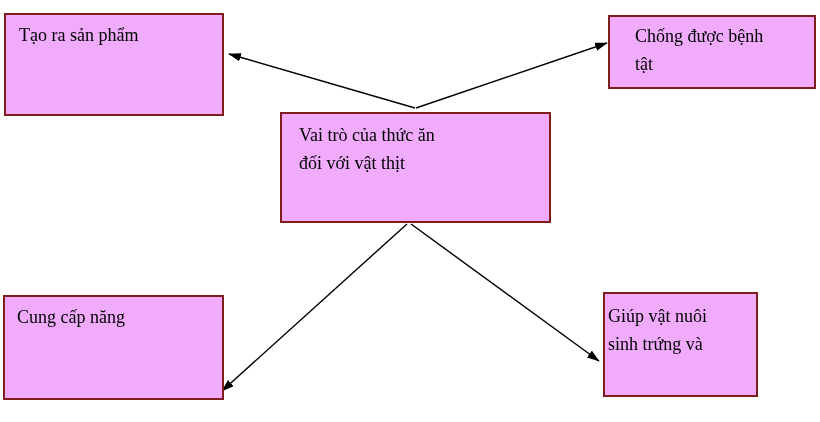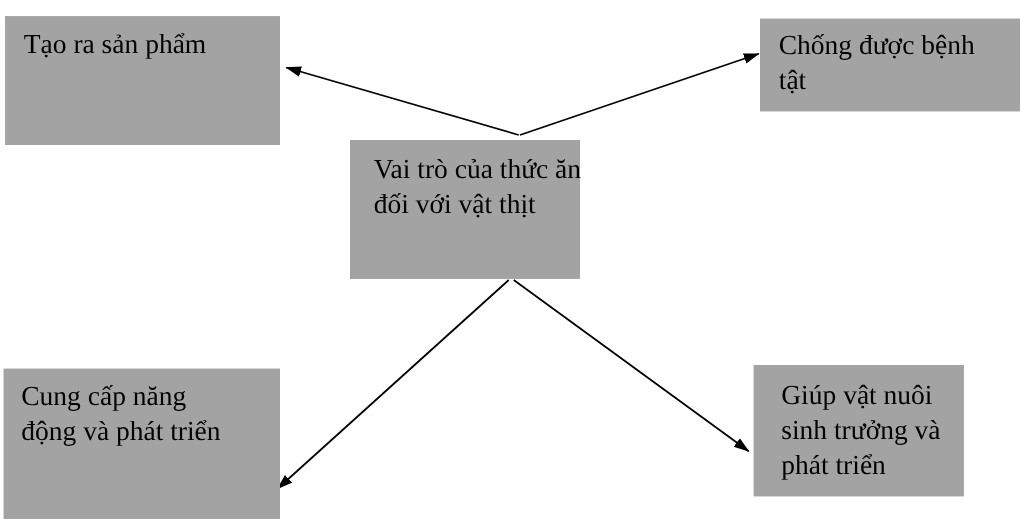--- a/index.html
+++ b/index.html
@@ -19,34 +19,34 @@
   .arrows {
     position: absolute;
     left: 0;
     top: 0;
     width: 820px;
     height: 422px;
     pointer-events: none;
   }
   .node {
     position: absolute;
-    border: 2px solid #a3a3a3;
-    background: #a3a3a3;
+    border: 2px solid #7f1d1d;
+    background: #f0abfc;
     box-sizing: border-box;
-    font-size: 22px;
+    font-size: 18px;
     line-height: 28px;
   }
   .node .tline {
     white-space: nowrap;
   }
   .node-top-left    { left: 4px;   top: 13px;  width: 220px; height: 103px; padding: 6px 6px 0 13px; }
-  .node-top-right   { left: 608px; top: 15px;  width: 208px; height: 74px;  padding: 5px 6px 0 13px; }
-  .node-center      { left: 280px; top: 112px; width: 184px; height: 111px; padding: 7px 22px 0 17px; }
-  .node-bottom-left { left: 3px;   top: 295px; width: 221px; height: 120px; padding: 6px 6px 0 12px; }
-  .node-bottom-right{ left: 603px; top: 292px; width: 168px; height: 105px; padding: 8px 6px 0 20px; }
+  .node-top-right   { left: 608px; top: 15px;  width: 208px; height: 74px;  padding: 5px 6px 0 25px; }
+  .node-center      { left: 280px; top: 112px; width: 271px; height: 111px; padding: 7px 22px 0 17px; }
+  .node-bottom-left { left: 3px;   top: 295px; width: 221px; height: 105px; padding: 6px 6px 0 12px; }
+  .node-bottom-right{ left: 603px; top: 292px; width: 155px; height: 105px; padding: 8px 6px 0 3px; }
 </style>
 </head>
 <body>
 
 <div class="canvas">
 
   <svg class="arrows" viewBox="0 0 820 422" xmlns="http://www.w3.org/2000/svg">
     <defs>
       <marker id="ah" markerWidth="9.5" markerHeight="6.5" refX="8.5" refY="3" orient="auto">
         <path d="M0,0 L9,3 L0,6 Z" fill="#000000"></path>
@@ -67,22 +67,20 @@
     <div class="tline">tật</div>
   </div>
 
   <div class="node node-center">
     <div class="tline">Vai trò của thức ăn</div>
     <div class="tline">đối với vật thịt</div>
   </div>
 
   <div class="node node-bottom-left">
     <div class="tline">Cung cấp năng</div>
-    <div class="tline">động và phát triển</div>
   </div>
 
   <div class="node node-bottom-right">
     <div class="tline">Giúp vật nuôi</div>
-    <div class="tline">sinh trưởng và</div>
-    <div class="tline">phát triển</div>
+    <div class="tline">sinh trứng và</div>
   </div>
 
 </div>
 
 </body></html>

